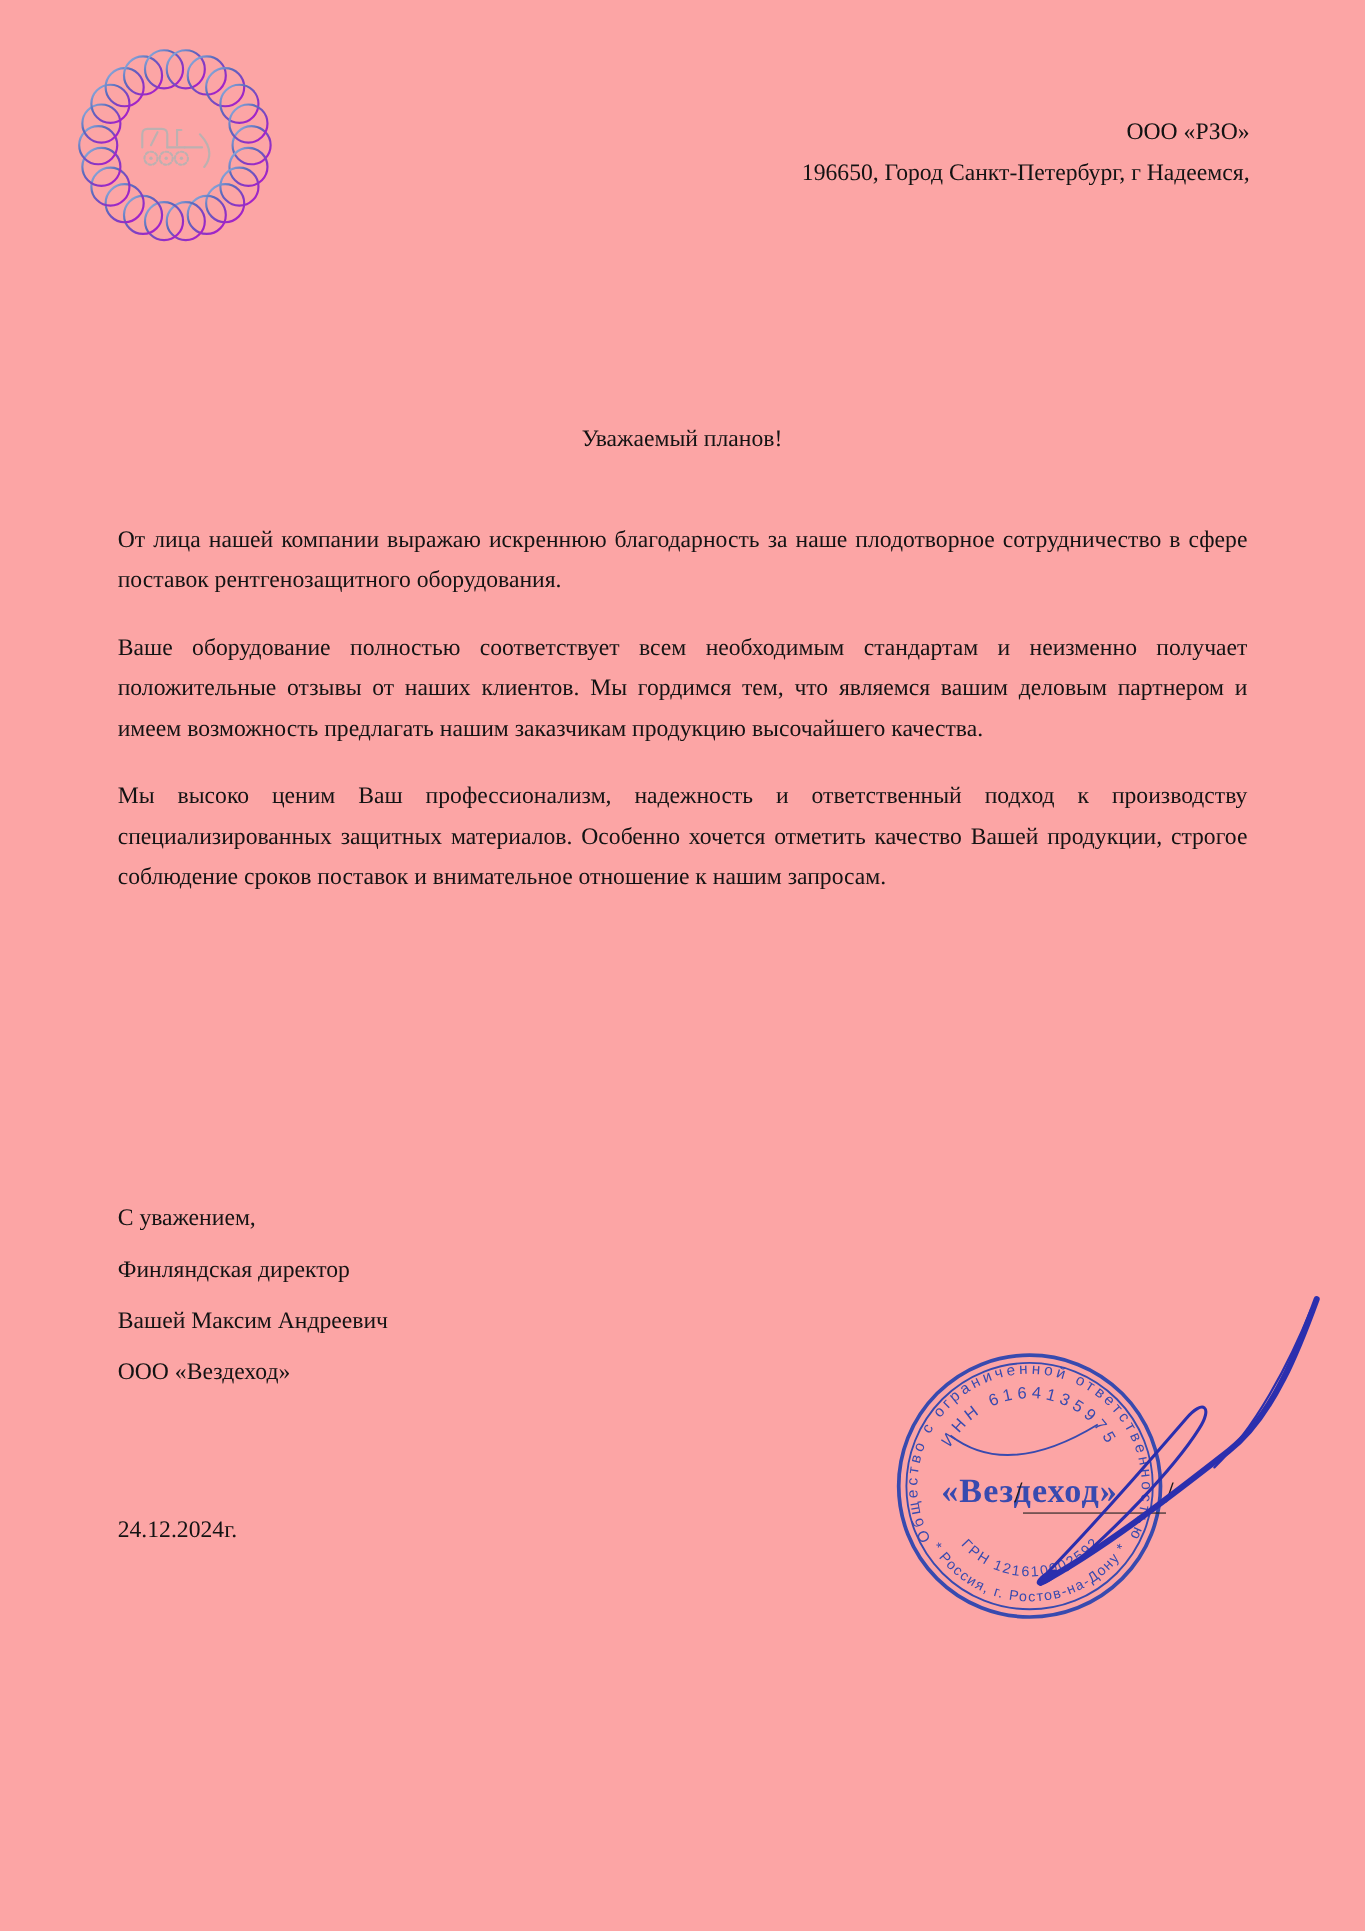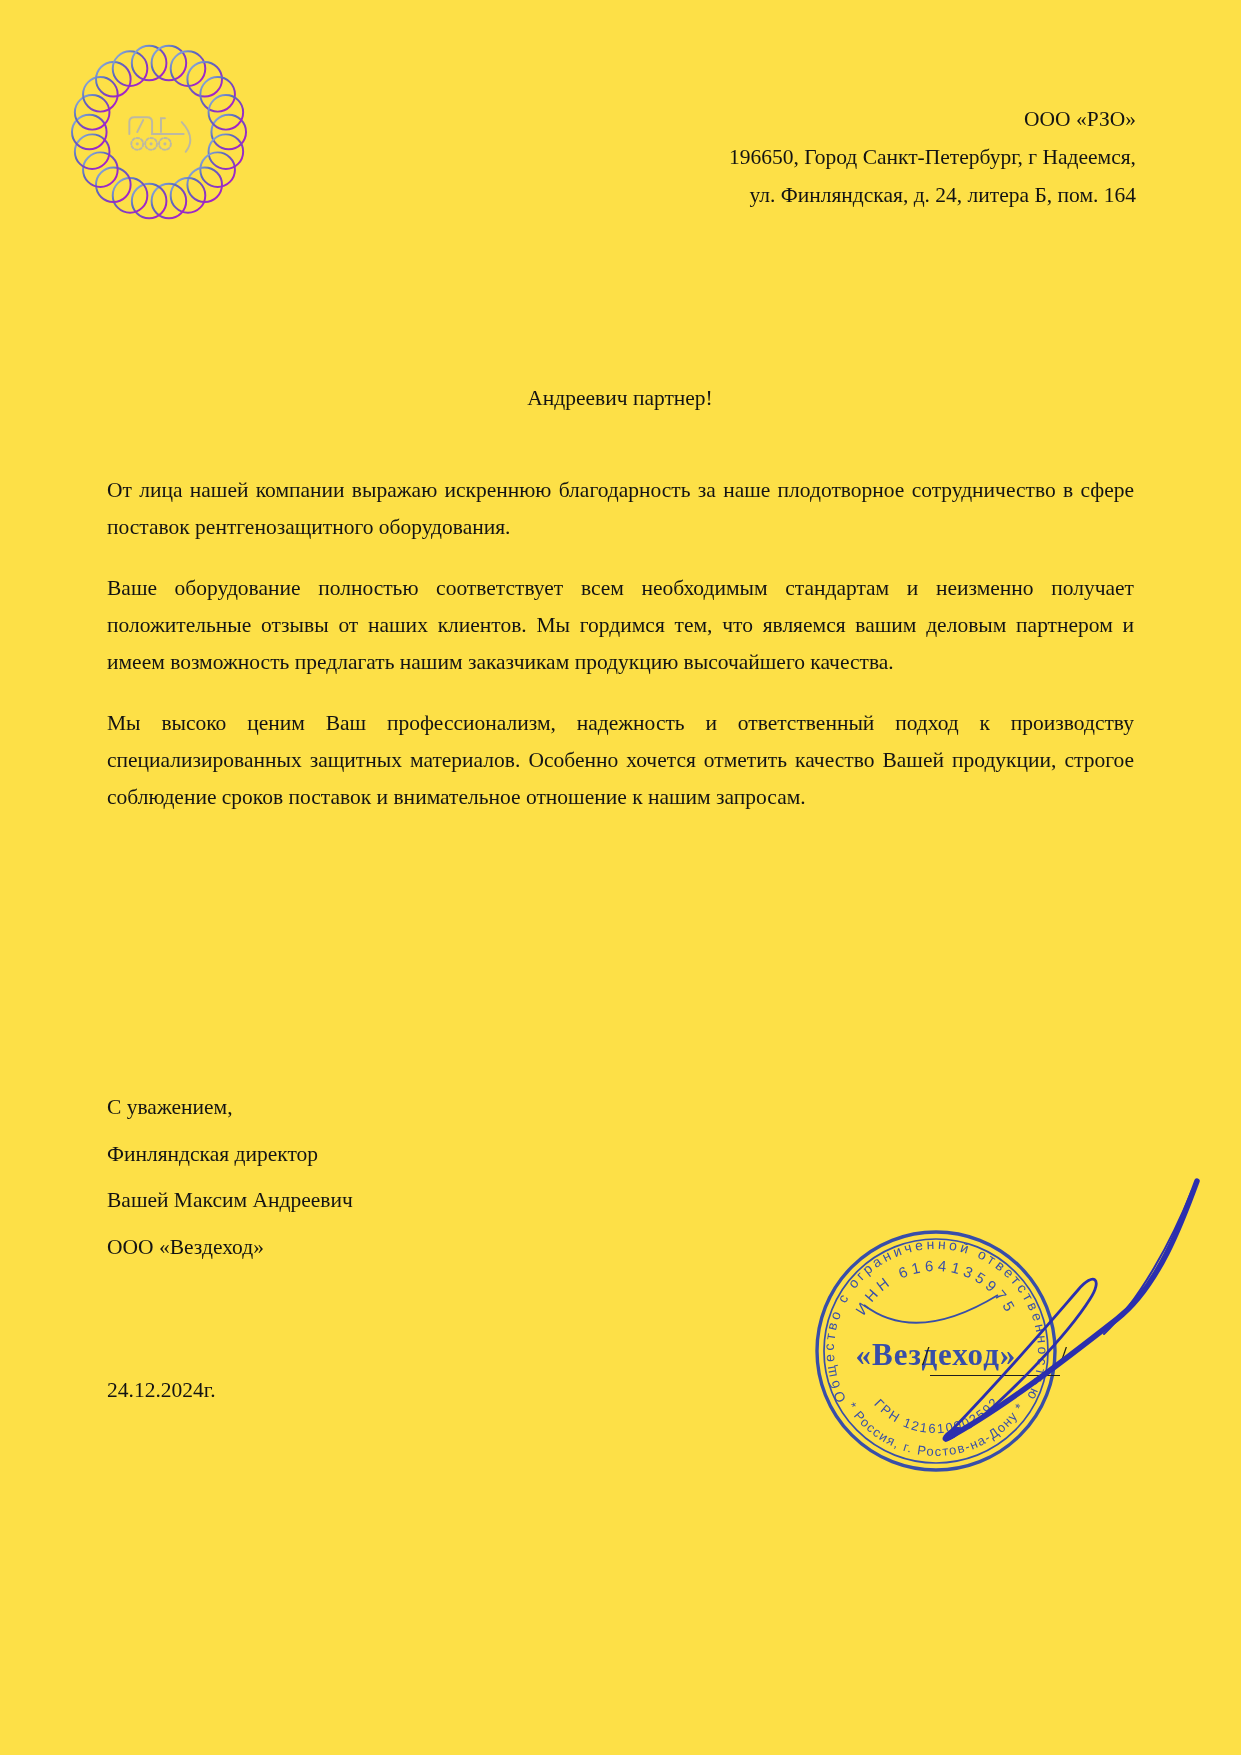--- a/index.html
+++ b/index.html
@@ -1,20 +1,20 @@
 <!DOCTYPE html>
 <html><head>
 <meta charset="utf-8">
 <style>
   html,body{margin:0;padding:0;background:#888;}
   .page{
     position:relative;
     width:1241px;height:1755px;
     margin:0 auto;
-    background:#fde047;
+    background:#fca5a5;
     font-family:"Liberation Serif","DejaVu Serif",serif;
     color:#111;
     overflow:hidden;
   }
   .logo{position:absolute;left:70px;top:42px;width:178px;height:180px;}
   .addr{
     position:absolute;top:100px;right:105px;width:620px;
     text-align:right;font-size:21.5px;line-height:38px;color:#131313;
   }
   .salutation{
@@ -95,24 +95,23 @@
       <circle cx="96" cy="102" r="6" stroke-dasharray="2.5 2"></circle>
       <circle cx="68" cy="102" r="1.6" fill="#b3b3b3" stroke="none"></circle>
       <circle cx="82" cy="102" r="1.6" fill="#b3b3b3" stroke="none"></circle>
       <circle cx="96" cy="102" r="1.6" fill="#b3b3b3" stroke="none"></circle>
     </g>
   </svg>
 
   <div class="addr">
     <div>ООО «РЗО»</div>
     <div>196650, Город Санкт-Петербург, г Надеемся,</div>
-    <div>ул. Финляндская, д. 24, литера Б, пом. 164</div>
   </div>
 
-  <div class="salutation">Андреевич партнер!</div>
+  <div class="salutation">Уважаемый планов!</div>
 
   <div class="body-text">
     <p>От лица нашей компании выражаю искреннюю благодарность за наше плодотворное сотрудничество в сфере поставок рентгенозащитного оборудования.</p>
     <p>Ваше оборудование полностью соответствует всем необходимым стандартам и неизменно получает положительные отзывы от наших клиентов. Мы гордимся тем, что являемся вашим деловым партнером и имеем возможность предлагать нашим заказчикам продукцию высочайшего качества.</p>
     <p>Мы высоко ценим Ваш профессионализм, надежность и ответственный подход к производству специализированных защитных материалов. Особенно хочется отметить качество Вашей продукции, строгое соблюдение сроков поставок и внимательное отношение к нашим запросам.</p>
   </div>
 
   <div class="closing">
     <div>С уважением,</div>
     <div>Финляндская директор</div>

